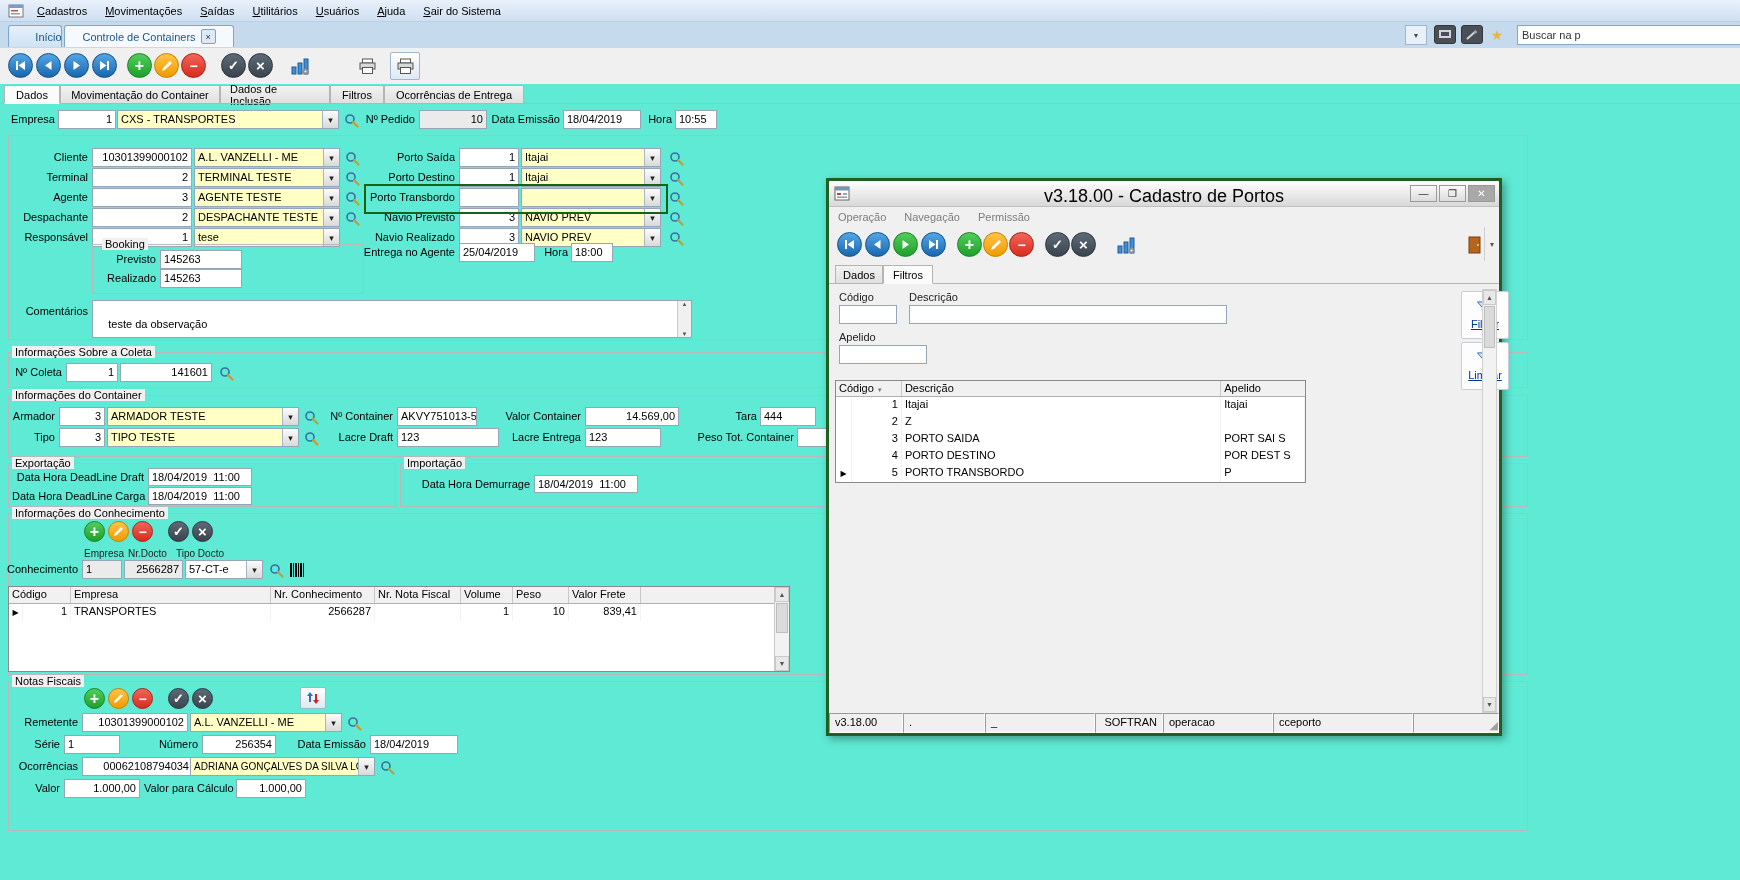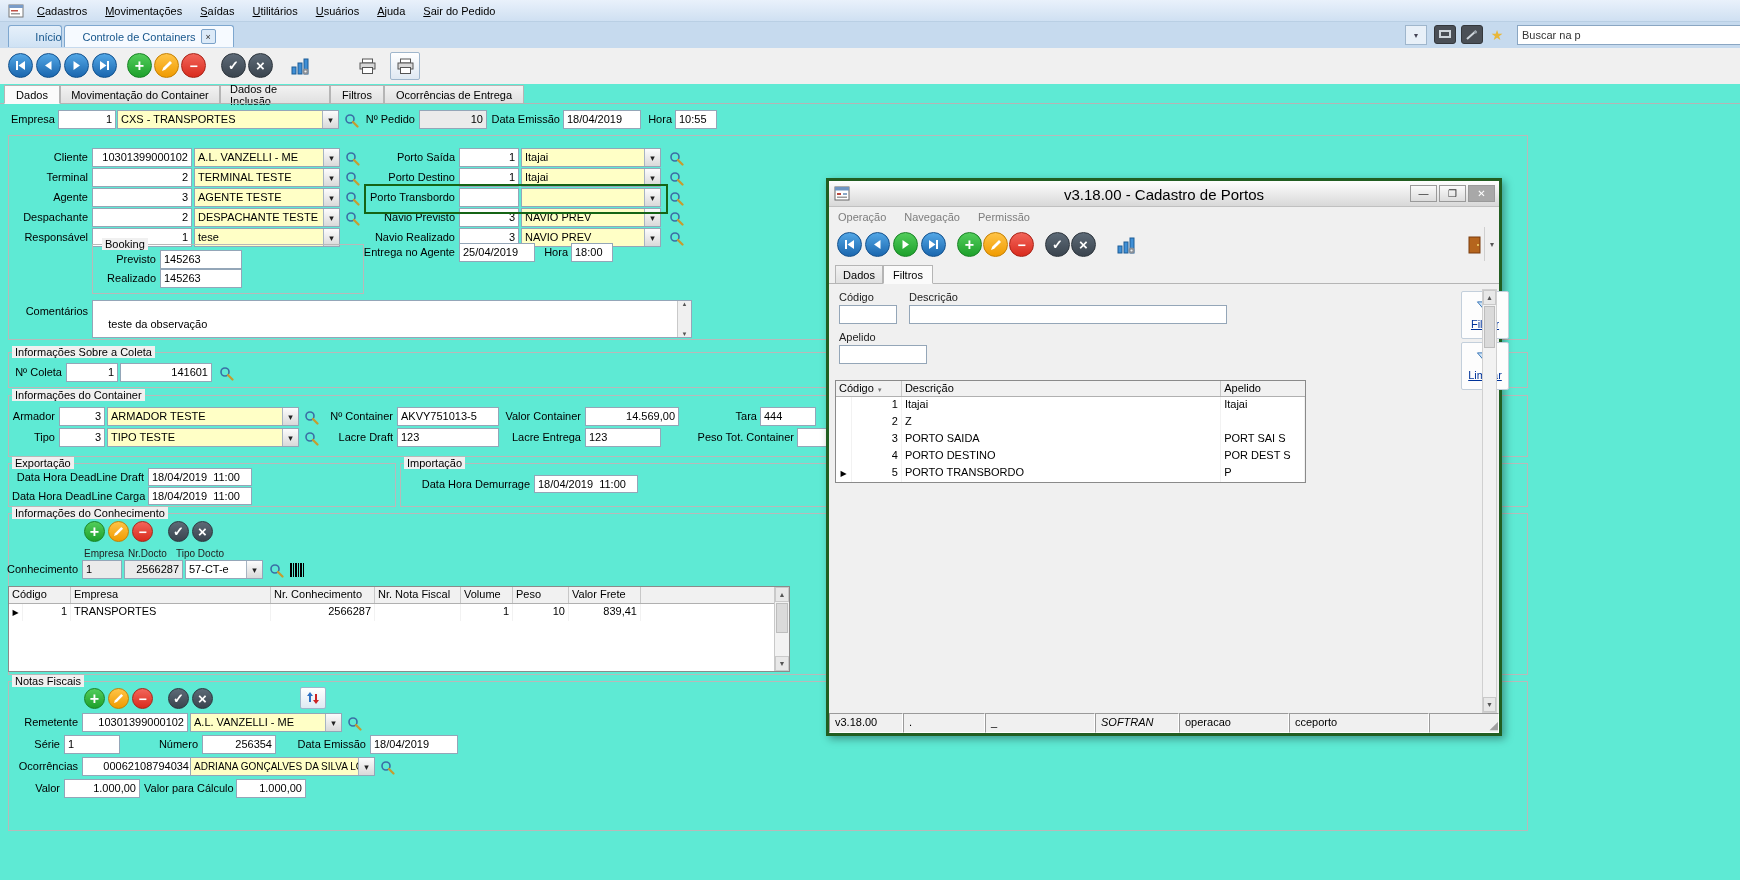--- a/index.html
+++ b/index.html
@@ -86,21 +86,21 @@
   .sa{height:15px;display:flex;align-items:center;justify-content:center;background:#e8e8e8;
     border:1px solid #c9c9c9;box-sizing:border-box;font-size:7px;color:#555;}
   .sa.up::after{content:"▲";} .sa.dn::after{content:"▼";}
   .thumb{position:absolute;left:1px;right:1px;background:#dadada;border:1px solid #bdbdbd;box-sizing:border-box;}
 
   
   .dialog{position:absolute;left:826px;top:178px;width:676px;height:558px;border:3px solid #215e21;
     background:#f0f0f0;box-shadow:3px 3px 8px rgba(0,0,0,.35);z-index:10;box-sizing:border-box;}
   .dtitle{position:absolute;left:0;top:0;width:100%;height:26px;background:linear-gradient(#fefefe,#d8d8d8);
     border-bottom:1px solid #c0c0c0;box-sizing:border-box;}
-  .dtitle-text{position:absolute;left:0;top:5px;width:100%;text-align:center;font-size:15px;}
+  .dtitle-text{position:absolute;left:0;top:5px;width:100%;text-align:center;font-size:18px;}
   .tbtns{position:absolute;right:4px;top:4px;display:flex;}
   .tbtn{width:27px;height:17px;border:1px solid #9a9a9a;background:linear-gradient(#fafafa,#dcdcdc);
     display:flex;align-items:center;justify-content:center;font-size:10px;color:#333;margin-left:2px;box-sizing:border-box;}
   .tbtn.close{background:#a8a8a8;color:#fff;}
   .dmenu{position:absolute;left:0;top:26px;width:100%;height:20px;display:flex;align-items:center;color:#7d7d7d;}
   .dmenu span{padding:0 9px;}
   .dtab{position:absolute;top:0;height:19px;box-sizing:border-box;border:1px solid #b5b5b5;background:linear-gradient(#f2f2f2,#e0e0e0);
     display:flex;align-items:center;justify-content:center;padding:0 9px;cursor:pointer;}
   .dtab.active{background:#fbfbfb;border-bottom:1px solid #fbfbfb;z-index:2;}
   .filterbtn{position:absolute;width:46px;height:46px;border:1px solid #c3cfdb;background:#fdfdfd;border-radius:2px;
@@ -127,21 +127,21 @@
           <rect x="3" y="6" width="7" height="1.5" fill="#c05046"></rect>
           <rect x="3" y="9" width="9" height="1.5" fill="#9a9a9a"></rect>
         </svg>
     </span>
     <span class="menu-item">Cadastros</span>
     <span class="menu-item">Movimentações</span>
     <span class="menu-item">Saídas</span>
     <span class="menu-item">Utilitários</span>
     <span class="menu-item">Usuários</span>
     <span class="menu-item">Ajuda</span>
-    <span class="menu-item">Sair do Pedido</span>
+    <span class="menu-item">Sair do Sistema</span>
   </div>
 
   <div class="tabrow">
     <div class="doctab inactive" style="left:8px;width:54px;">
       <span>Início</span>
     </div>
     <div class="doctab active" style="left:64px;width:170px;">
       <span>Controle de Containers</span>
       <span class="tab-close">×</span>
     </div>
@@ -436,21 +436,21 @@
     <span class="ct">ARMADOR TESTE</span>
       <span class="ca"></span>
   </div>
   <div class="sbtn" style="left:301px;top:407px;">
     <svg width="15" height="15" viewBox="0 0 15 15">
         <circle cx="6" cy="6" r="4" fill="none" stroke="#3a6ea5" stroke-width="1.6"></circle>
         <line x1="9" y1="9" x2="13.5" y2="13.5" stroke="#c69c2e" stroke-width="2.2" stroke-linecap="round"></line>
       </svg>
   </div>
   <div class="lbl" style="left:325px;top:410px;width:68px;">Nº Container</div>
-  <div class="inp" style="left:397px;top:407px;width:102px;">AKVY751013-5</div>
+  <div class="inp" style="left:397px;top:407px;width:80px;">AKVY751013-5</div>
   <div class="lbl" style="left:503px;top:410px;width:78px;">Valor Container</div>
   <div class="inp ra" style="left:585px;top:407px;width:94px;">14.569,00</div>
   <div class="lbl" style="left:731px;top:410px;width:26px;">Tara</div>
   <div class="inp" style="left:760px;top:407px;width:56px;">444</div>
 
   <div class="lbl" style="left:0px;top:431px;width:55px;">Tipo</div>
   <div class="inp ra" style="left:59px;top:428px;width:46px;">3</div>
   <div class="combo" style="left:107px;top:428px;width:192px;">
     <span class="ct">TIPO TESTE</span>
       <span class="ca"></span>
@@ -778,21 +778,21 @@
     <div class="vsb" style="right:2px;top:108px;width:15px;height:424px;border:1px solid #d0d0d0;">
       <div class="sa up"></div>
       <div class="thumb" style="top:16px;height:42px;"></div>
       <div class="sa dn" style="position:absolute;bottom:0;left:0;right:0;"></div>
     </div>
 
     <div class="statusbar">
       <span class="scell" style="width:74px;">v3.18.00</span>
       <span class="scell" style="width:82px;">.</span>
       <span class="scell" style="width:110px;">_</span>
-      <span class="scell" style="width:84px;text-align:left;font-style:italic;">SOFTRAN</span>
+      <span class="scell" style="width:68px;text-align:right;">SOFTRAN</span>
       <span class="scell" style="width:110px;">operacao</span>
       <span class="scell" style="width:140px;">cceporto</span>
       <span class="scell" style="flex:1;"></span>
       <span class="grip">◢</span>
     </div>
   </div>
 
 </div>
 
 </body></html>

